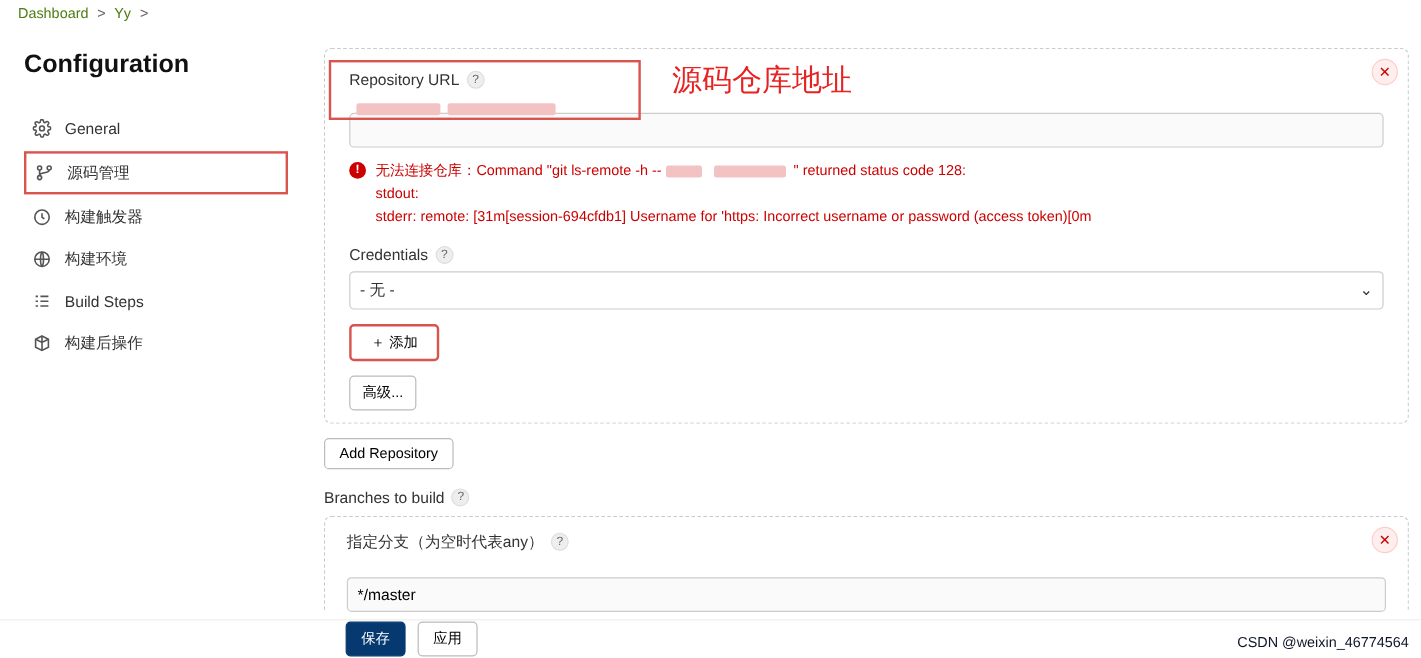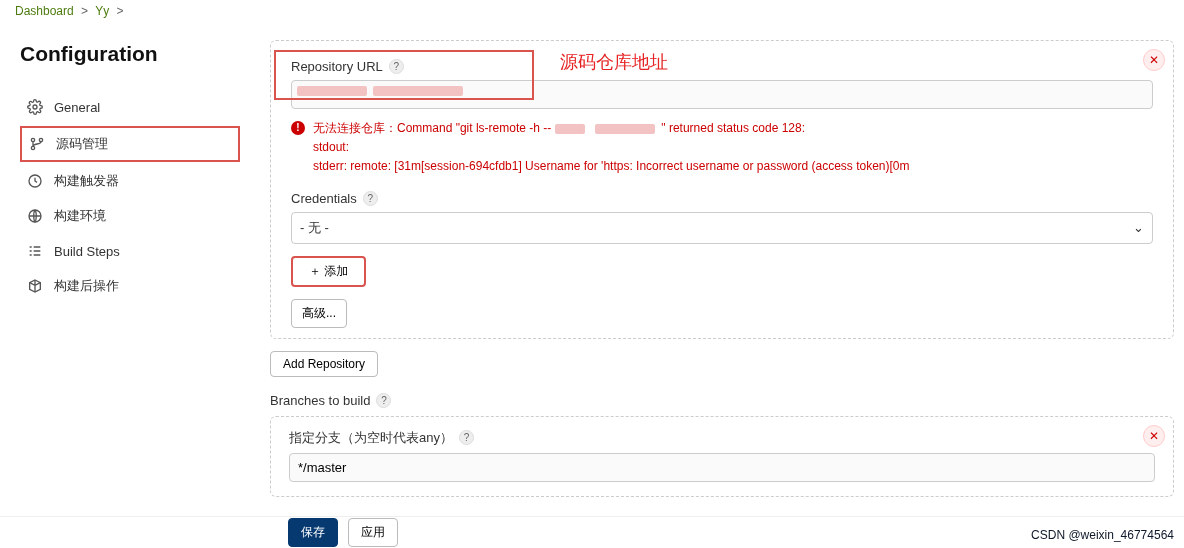--- a/index.html
+++ b/index.html
@@ -11,33 +11,33 @@
 .sidebar { width: 260px; padding: 20px 20px 0 20px; }
 .sidebar h1 { font-size: 21px; font-weight: bold; margin-bottom: 25px; color: #111; }
 .nav-item { display: flex; align-items: center; padding: 7px 6px; margin-bottom: 3px; font-size: 13px; cursor: pointer; color: #333; }
 .nav-item .icon { width: 18px; height: 18px; margin-right: 10px; display: inline-flex; align-items: center; justify-content: center; }
 .nav-item.active { border: 2px solid #d9534f; }
 .content { flex: 1; padding: 0 10px 10px 10px; overflow: hidden; position: relative; }
 .panel { border: 1px dashed #ccc; border-radius: 6px; padding: 18px 20px 10px 20px; margin-top: 18px; position: relative; }
 .close-btn { position: absolute; top: 8px; right: 8px; width: 22px; height: 22px; border-radius: 50%; background: #fee; color: #c00; display: flex; align-items: center; justify-content: center; font-size: 12px; cursor: pointer; border: 1px solid #fcc; }
 .field-label { font-size: 13px; color: #333; margin-bottom: 6px; display: flex; align-items: center; gap: 6px; }
 .help-icon { width: 15px; height: 15px; border-radius: 50%; background: #eee; color: #666; display: inline-flex; align-items: center; justify-content: center; font-size: 10px; border: 1px solid #ddd; cursor: pointer; }
-.text-input { width: 100%; border: 1px solid #ccc; border-radius: 4px; padding: 6px 8px; font-size: 13px; background: #fafafa; }
+.text-input { width: 100%; border: 1px solid #ccc; border-radius: 4px; padding: 6px 8px; font-size: 13px; background: #fafafa; margin-top: 14px; }
 .select-input { width: 100%; border: 1px solid #ccc; border-radius: 4px; padding: 6px 8px; font-size: 13px; background: #fff; display: flex; justify-content: space-between; align-items: center; cursor: pointer; }
 .error-block { display: flex; gap: 8px; margin-top: 10px; color: #c00; font-size: 12px; line-height: 1.6; }
 .err-ico { width: 14px; height: 14px; border-radius: 50%; background: #c00; color: #fff; display: inline-flex; align-items: center; justify-content: center; font-size: 10px; font-weight: bold; flex-shrink: 0; margin-top: 2px; }
 .btn { border: 1px solid #bbb; background: #fff; border-radius: 4px; padding: 5px 12px; font-size: 12px; cursor: pointer; }
 .btn-small { padding: 5px 10px; }
 .btn-primary { background: #063970; color: #fff; border: 1px solid #063970; }
 .button-row { margin-top: 12px; display: flex; gap: 10px; }
 .section-title { font-size: 13px; color: #333; margin: 16px 0 8px 0; display:flex; align-items:center; gap:6px; }
 .branch-panel { border: 1px dashed #ccc; border-radius: 6px; padding: 12px 18px 14px 18px; position: relative; }
 .footer { position: absolute; bottom: 0; left: 0; right: 0; height: 32px; border-top: 1px solid #eee; display: flex; align-items: center; padding: 0 18px; gap: 10px; background: #fff; }
 .red-box { border: 2px solid #d9534f; position: absolute; pointer-events: none; }
-.annotation { position: absolute; color: #e62222; font-size: 18px; font-family: "Microsoft YaHei", sans-serif; }
+.annotation { position: absolute; color: #e62222; font-size: 25px; font-family: "Microsoft YaHei", sans-serif; }
 .redact { display: inline-block; background: #f3c2c2; height: 10px; border-radius: 2px; }
 .watermark { position: absolute; bottom: 6px; right: 10px; color: #0f172a; font-size: 12px; margin-top: 24px; }
 svg { display: block; }
 </style>
 </head>
 <body>
 
 <div class="breadcrumb">
   <a>Dashboard</a>
   <span>&gt;</span>

